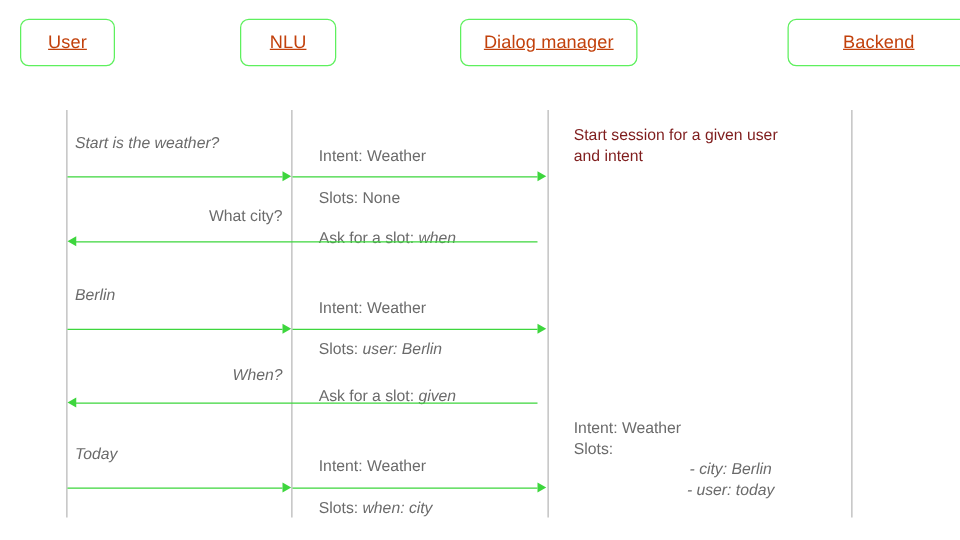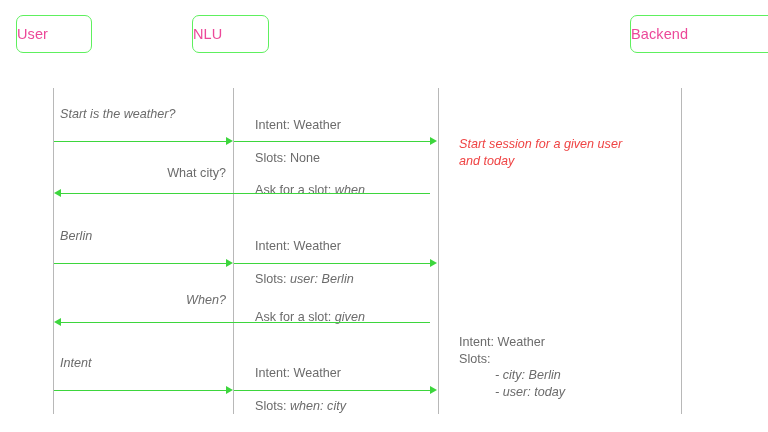--- a/index.html
+++ b/index.html
@@ -12,25 +12,26 @@
   #diagram{position:relative;width:768px;height:432px;}
 
   
   .participant{
     position:absolute;
     box-sizing:border-box;
     height:38px;
     border:1.5px solid #5ef05e;
     border-radius:7px;
     background:#ffffff;
-    display:flex;align-items:center;
-    color:#ec4899;
+    display:flex;align-items:center;justify-content:center;
+    color:#c2410c;
     font-size:14.5px;
     letter-spacing:.1px;
     white-space:nowrap;
+    text-decoration:underline;
   }
 
   
   .lifeline{
     position:absolute;
     width:1px;
     background:#b8b8b8;
   }
 
   
@@ -54,64 +55,65 @@
     color:#6b6b6b;
     font-size:12.6px;
     line-height:16.5px;
     white-space:pre-wrap;
   }
   .label.left  {text-align:left;}
   .label.right {text-align:right;}
   .it{font-style:italic;}
   .note{
     position:absolute;
-    color:#ef4444;
+    color:#7f1d1d;
     font-size:12.6px;
     line-height:16.5px;
-    font-style:italic;
-    margin-top:36px;
   }
   .block{
     position:absolute;
     color:#6b6b6b;
     font-size:12.6px;
     line-height:16.5px;
   }
-  .indent{padding-left:36px;}
+  .indent{padding-left:36px;text-align:center;}
 </style>
 </head>
 <body>
 
 <div id="diagram">
 
   <div class="participant" style="left:16px;top:15px;width:76px;">
     <span>User</span>
   </div>
   <div class="participant" style="left:192px;top:15px;width:77px;">
     <span>NLU</span>
+  </div>
+  <div class="participant" style="left:368px;top:15px;width:142px;">
+    <span>Dialog manager</span>
   </div>
   <div class="participant" style="left:630px;top:15px;width:146px;">
     <span>Backend</span>
   </div>
 
   <div class="lifeline" style="left:53px;top:88px;height:326px;"></div>
   <div class="lifeline" style="left:233px;top:88px;height:326px;"></div>
   <div class="lifeline" style="left:438px;top:88px;height:326px;"></div>
   <div class="lifeline" style="left:681px;top:88px;height:326px;"></div>
 
   <div class="label left it" style="left:60px;top:106px;width:166px;">Start is the weather?</div>
 
   <div class="label left" style="left:241px;top:100px;width:190px;">
     <span>Intent: Weather</span><br>
     <span>Slots: </span><span>None</span>
   </div>
 
   <div class="note" style="left:459px;top:100px;width:215px;">
     <span>Start session for a given user</span><br>
-    <span>and today</span>
+    <span>and intent</span>
   </div>
 
   <div class="msg-line" style="left:54px;top:141px;width:172px;"></div>
   <div class="arrow-head right" style="left:226px;top:137.4px;"></div>
 
   <div class="msg-line" style="left:234px;top:141px;width:196px;"></div>
   <div class="arrow-head right" style="left:430px;top:137.4px;"></div>
 
   <div class="label right" style="left:60px;top:165px;width:166px;">What city?</div>
 
@@ -137,21 +139,21 @@
 
   <div class="label right" style="left:60px;top:292px;width:166px;font-style:italic;">When?</div>
 
   <div class="label left" style="left:241px;top:292px;width:190px;">
     <span>Ask for a slot: </span><span class="it">given</span>
   </div>
 
   <div class="msg-line" style="left:60px;top:322px;width:370px;"></div>
   <div class="arrow-head left" style="left:54px;top:318.4px;"></div>
 
-  <div class="label left it" style="left:60px;top:355px;width:166px;">Intent</div>
+  <div class="label left it" style="left:60px;top:355px;width:166px;">Today</div>
 
   <div class="label left" style="left:241px;top:348px;width:190px;">
     <span>Intent: Weather</span><br>
     <span>Slots: </span><span class="it">when: city</span>
   </div>
 
   <div class="block" style="left:459px;top:334px;width:215px;">
     <div>Intent: Weather</div>
     <div>Slots:</div>
     <div class="indent it">- city: Berlin</div>

